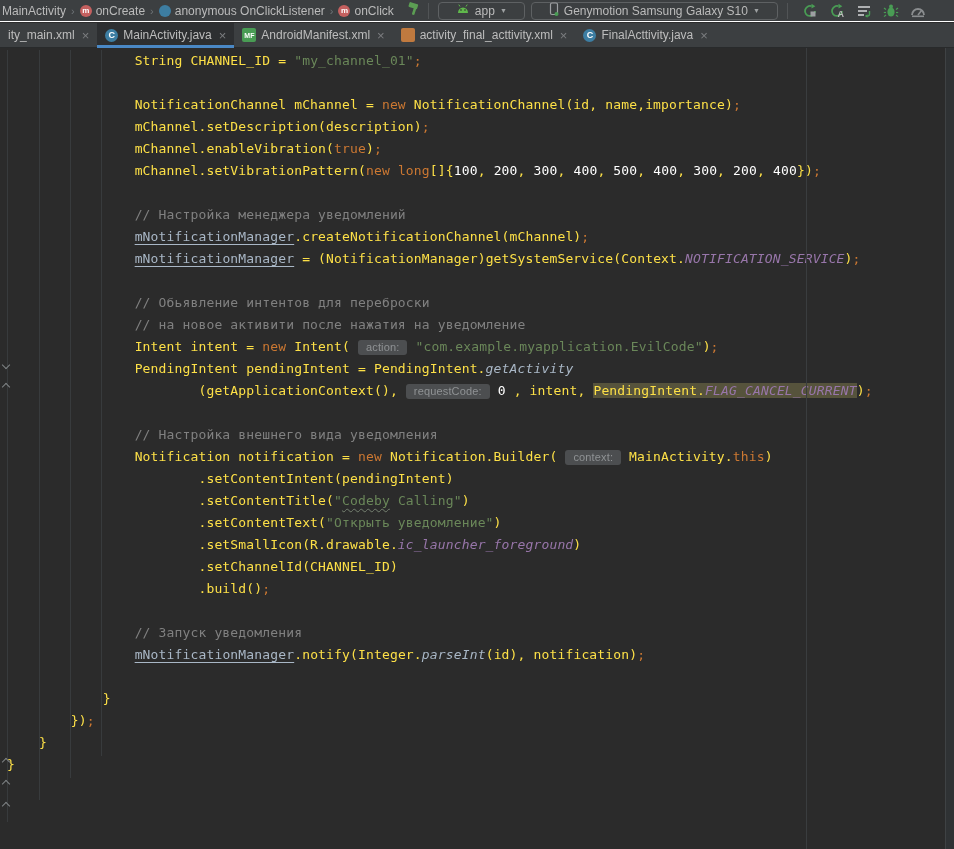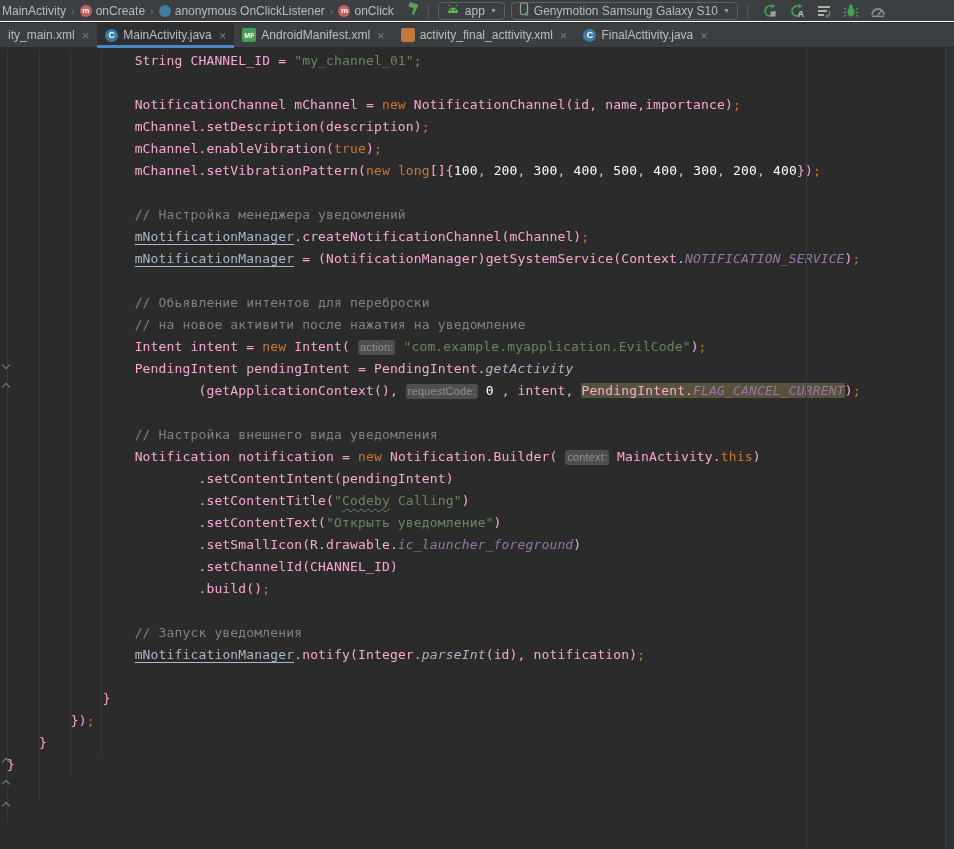--- a/index.html
+++ b/index.html
@@ -12,21 +12,21 @@
              background:#3c3f41; display:flex; align-items:center; white-space:nowrap;
              border-bottom:1px solid #ffffff;text-align:right; }
   #breadcrumb { display:flex; align-items:center; height:22px; overflow:hidden; }
   .bc-item { display:flex; align-items:center; gap:4px; padding:0 2px; color:#bbbbbb;
              font-size:12px; cursor:default; }
   .bc-sep { color:#6e7477; font-size:11px; padding:0 3px; }
   .mini-ico { display:inline-flex; align-items:center; justify-content:center;
               width:12px; height:12px; border-radius:50%; font-size:8px; font-weight:bold;
               color:#ffffff; line-height:1; }
   .toolbar-sep { width:1px; height:16px; background:#515456; margin:0 6px; flex:0 0 auto; }
-  .chip { display:flex; align-items:center; gap:5px; height:18px; padding:0 7px;
+  .chip { display:flex; align-items:center; gap:5px; height:18px; padding:0 17px;
           border:1px solid #5e6163; border-radius:4px; color:#bbbbbb; font-size:12px;
           margin:0 3px; flex:0 0 auto; }
   .dd-arrow { font-size:7px; color:#9da0a2; }
   .tb-actions { display:flex; align-items:center; gap:11px; margin-left:8px; flex:0 0 auto; }
   .tb-actions svg { display:block; }
 
   
   #tabbar { position:absolute; left:0; top:23px; width:954px; height:25px;
             background:#3c3f41; display:flex; align-items:stretch;
             border-bottom:1px solid #282a2b; }
@@ -42,35 +42,35 @@
   .tab-ico.square { border-radius:2px; }
 
   
   #editor { position:absolute; left:0; top:48px; width:954px; height:801px;
             background:#2b2b2b; overflow:hidden;
             font-family:"DejaVu Sans Mono", monospace; font-size:13px;
             letter-spacing:0.15px; color:#a9b7c6; }
   #lines { position:absolute; left:0; top:2px; right:9px; z-index:2; }
   .line { height:22px; line-height:22px; white-space:pre; padding-left:7px; }
   .line.caret { background:#323232; }
-  .tk-d { color:#f9a8d4; }
+  .tk-d { color:#fde047; }
   .tk-k { color:#cc7832; }
   .tk-s { color:#6a8759; }
   .tk-n { color:#ffffff; }
   .tk-c { color:#808080; }
   .tk-f { color:#a9b7c6; text-decoration:underline; text-underline-offset:3px;
           text-decoration-thickness:1px; }
   .tk-p { color:#9876aa; font-style:italic; }
   .tk-i { color:#a9b7c6; font-style:italic; }
   .tk-hl { background:#56533c; }
   .tk-typo { text-decoration:underline wavy #74806f; text-underline-offset:3px;
              text-decoration-thickness:1px; }
   .tk-h { display:inline-block; font-family:"Liberation Sans", sans-serif; font-size:11px;
           line-height:15px; color:#8f9294; background:#4c4e50; border-radius:3px;
-          padding:0 2px; vertical-align:baseline; }
+          padding:0 8px; vertical-align:baseline; }
 
   .indent-guide { position:absolute; width:1px; background:#383b3d; top:2px; z-index:3; }
   #margin-guide { position:absolute; left:806px; top:0; bottom:0; width:1px;
                   background:#3a3d3f; z-index:3; }
   #scroll-strip { position:absolute; right:0; top:0; bottom:0; width:9px;
                   background:#2f3234; border-left:1px solid #3f4244; z-index:4; }
   .fold { position:absolute; left:1px; width:9px; height:9px; z-index:5; }
   .fold i { display:block; width:6px; height:6px; border:solid #7f8385;
             border-width:0 0 1.5px 1.5px; margin:1px auto; }
   .fold.up i   { transform:rotate(135deg); }

